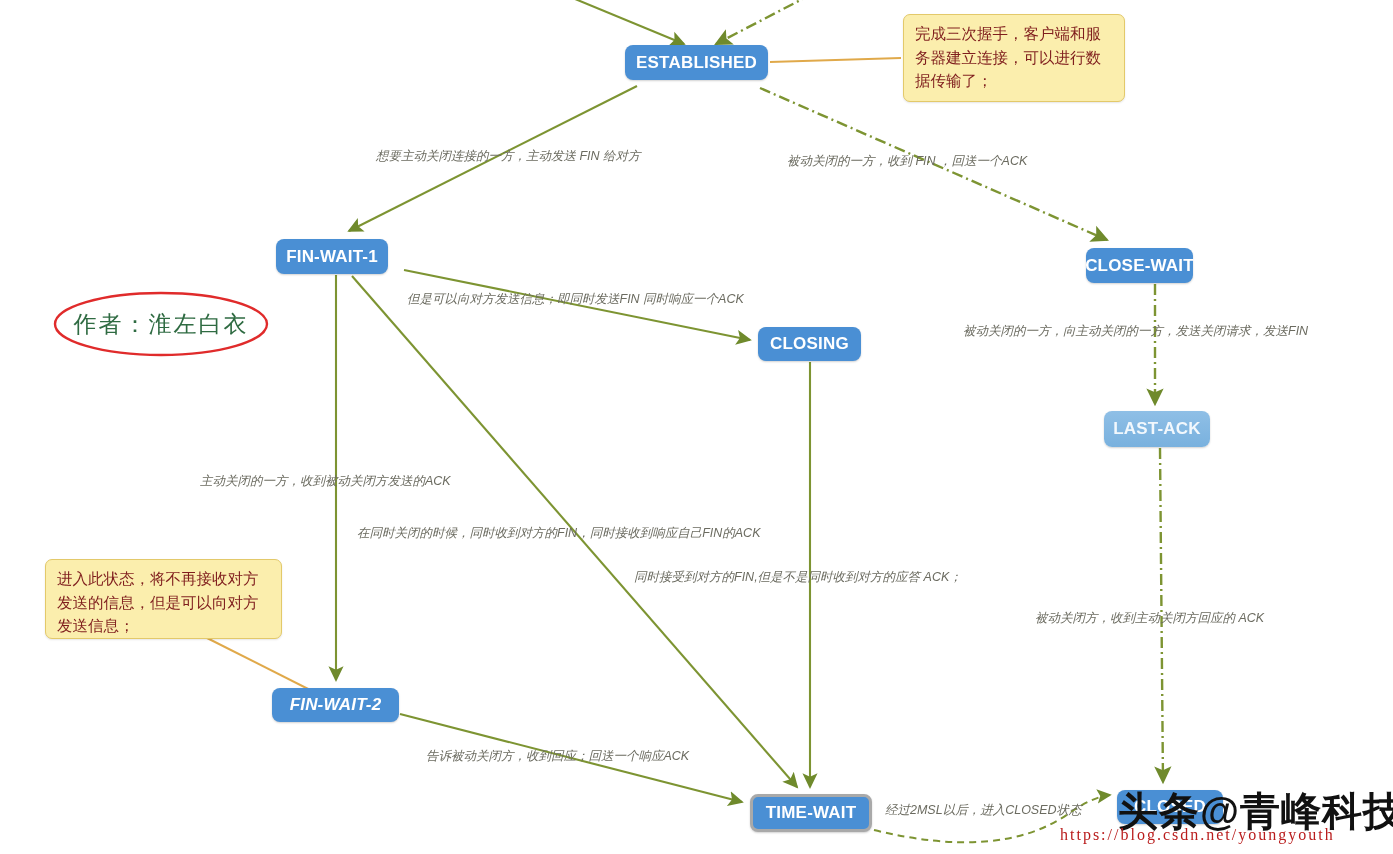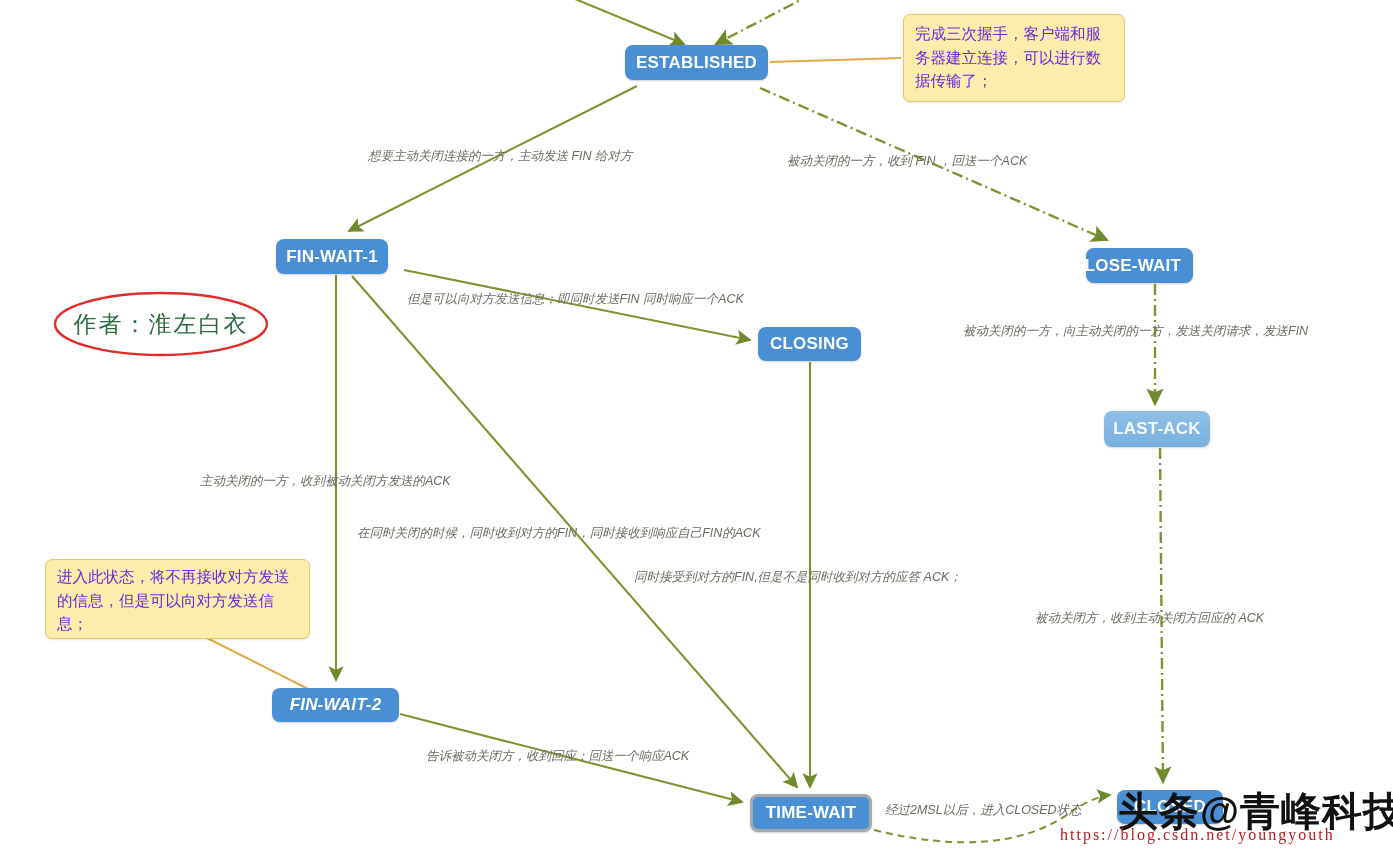--- a/index.html
+++ b/index.html
@@ -44,21 +44,21 @@
     white-space:nowrap;
     font-family:"Liberation Sans","DejaVu Sans",sans-serif;
   }
 
   
   .note{
     position:absolute;
     background:#fbeead;
     border:1px solid #e3c96a;
     border-radius:7px;
-    color:#6d28d9;
+    color:#7f1d1d;
     font-size:15.5px;
     line-height:1.52;
     padding:7px 11px;
     box-sizing:border-box;
     box-shadow:0 1px 2px rgba(0,0,0,.10);
   }
 
   
   .author-wrap{position:absolute;}
   .author-text{
@@ -139,21 +139,21 @@
   </svg>
 
   <div class="node" style="left:625px;top:45px;width:143px;height:35px;">
     <span>ESTABLISHED</span>
   </div>
 
   <div class="node" style="left:276px;top:239px;width:112px;height:35px;">
     <span>FIN-WAIT-1</span>
   </div>
 
-  <div class="node" style="left:1086px;top:248px;width:107px;height:35px;justify-content:flex-end;">
+  <div class="node" style="left:1086px;top:248px;width:107px;height:35px;">
     <span>CLOSE-WAIT</span>
   </div>
 
   <div class="node" style="left:758px;top:327px;width:103px;height:34px;">
     <span>CLOSING</span>
   </div>
 
   <div class="node light" style="left:1104px;top:411px;width:106px;height:36px;">
     <span>LAST-ACK</span>
   </div>
@@ -163,34 +163,34 @@
   </div>
 
   <div class="node selected" style="left:750px;top:794px;width:122px;height:38px;">
     <span>TIME-WAIT</span>
   </div>
 
   <div class="node" style="left:1117px;top:790px;width:106px;height:34px;">
     <span>CLOSED</span>
   </div>
 
-  <div class="elabel" style="left:368px;top:148px;">想要主动关闭连接的一方，主动发送 FIN 给对方</div>
+  <div class="elabel" style="left:376px;top:148px;">想要主动关闭连接的一方，主动发送 FIN 给对方</div>
   <div class="elabel" style="left:787px;top:153px;">被动关闭的一方，收到 FIN ，回送一个ACK</div>
   <div class="elabel" style="left:407px;top:291px;">但是可以向对方发送信息；即同时发送FIN 同时响应一个ACK</div>
   <div class="elabel" style="left:963px;top:323px;">被动关闭的一方，向主动关闭的一方，发送关闭请求，发送FIN</div>
   <div class="elabel" style="left:200px;top:473px;">主动关闭的一方，收到被动关闭方发送的ACK</div>
   <div class="elabel" style="left:634px;top:569px;">同时接受到对方的FIN,但是不是同时收到对方的应答 ACK；</div>
   <div class="elabel" style="left:357px;top:525px;">在同时关闭的时候，同时收到对方的FIN，同时接收到响应自己FIN的ACK</div>
   <div class="elabel" style="left:1035px;top:610px;">被动关闭方，收到主动关闭方回应的 ACK</div>
   <div class="elabel" style="left:426px;top:748px;">告诉被动关闭方，收到回应；回送一个响应ACK</div>
   <div class="elabel" style="left:885px;top:802px;">经过2MSL以后，进入CLOSED状态</div>
 
   <div class="note" style="left:903px;top:14px;width:222px;height:88px;">完成三次握手，客户端和服务器建立连接，可以进行数据传输了；</div>
 
-  <div class="note" style="left:45px;top:559px;width:265px;height:80px;font-family:Liberation Mono, monospace;">进入此状态，将不再接收对方发送的信息，但是可以向对方发送信息；</div>
+  <div class="note" style="left:45px;top:559px;width:237px;height:80px;">进入此状态，将不再接收对方发送的信息，但是可以向对方发送信息；</div>
 
   <div class="author-wrap" style="left:55px;top:293px;width:212px;height:62px;">
     <div class="author-text">作者：淮左白衣</div>
   </div>
 
   <div class="wm-main" style="left:1118px;top:784px;">头条@青峰科技</div>
   <div class="wm-url" style="left:1060px;top:826px;">https://blog.csdn.net/youngyouth</div>
 
 </div>
 

